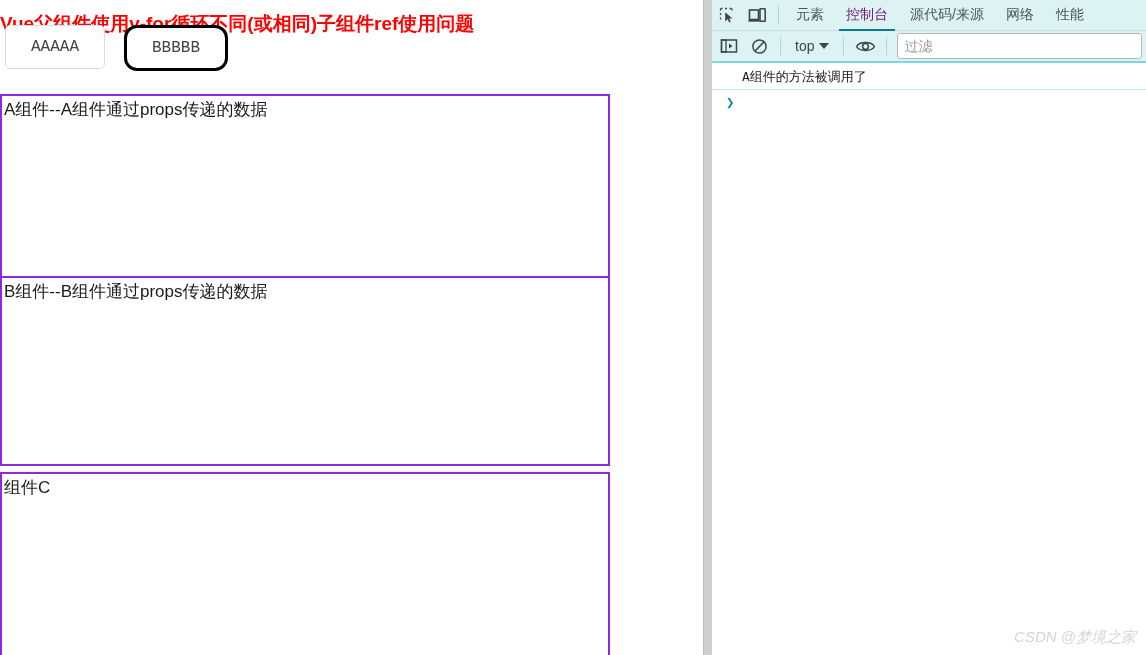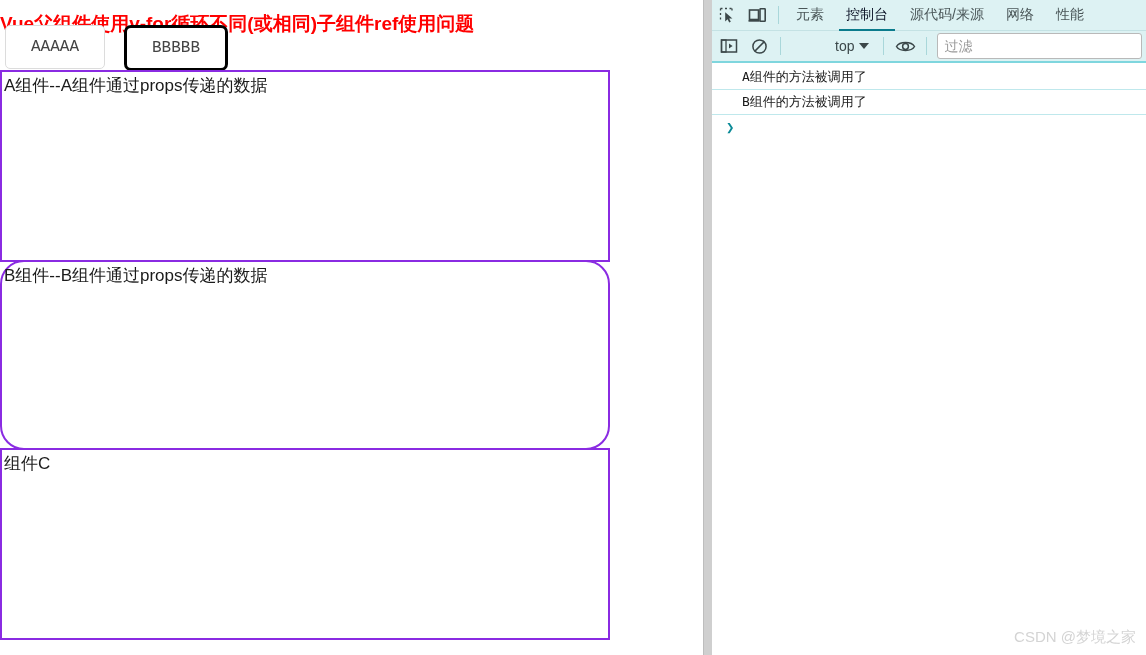--- a/index.html
+++ b/index.html
@@ -36,36 +36,37 @@
     color: #444;
     font-family: Liberation Mono, monospace;
     cursor: pointer;
   }
   .btn-a {
     left: 5px; width: 100px; height: 44px;
     border: 1px solid #dcdcdc; border-radius: 5px;
   }
   .btn-b {
     left: 124px; width: 104px; height: 46px;
-    border: 3px solid #000000; border-radius: 7px;
+    border: 3px solid #000000; border-radius: 13px;
   }
 
   .comp-box {
     position: absolute; left: 0;
     width: 610px;
     border: 2px solid #8a2be2;
     background: #ffffff;
+    margin-top: 24px;
   }
   .comp-text {
     position: absolute; left: 2px; top: 3px;
     font-size: 17px; color: #1a1a1a;
     line-height: 22px; white-space: nowrap;
   }
   #comp-a { top: 70px;  height: 192px; }
-  #comp-b { top: 260px; height: 190px; border-radius: 24px; }
+  #comp-b { top: 252px; height: 190px; }
   #comp-c { top: 448px; height: 192px; }
 
   
   .gutter {
     position: absolute; left: 703px; top: 0;
     width: 9px; height: 655px;
     background: #cfcfcf;
     border-left: 1px solid #bdbdbd;
   }
 
@@ -91,38 +92,38 @@
   .dt-sep {
     width: 1px; height: 18px; background: #a9d7da; margin: 0 6px;
   }
   .dt-tab {
     height: 31px; padding: 0 11px;
     display: flex; align-items: center;
     font-size: 14px; color: #4a5658;
     cursor: pointer; position: relative;
     white-space: nowrap;
   }
-  .dt-tab.active { color: #0f172a; }
+  .dt-tab.active { color: #701a75; }
   .dt-tab.active::after {
     content: ""; position: absolute; left: 4px; right: 4px; bottom: 0;
     height: 2px; background: #0a7b8c;
   }
 
   .dt-toolbar {
     position: relative;
     height: 32px;
     background: #ddf2f3;
     display: flex; align-items: center;
     padding: 0 2px;
     border-bottom: 2px solid #7fd6de;
   }
   .ctx-select {
     display: flex; align-items: center; gap: 5px;
     font-size: 14px; color: #3b4749;
-    padding: 0 8px; height: 22px; cursor: pointer; margin-left: 40px;
+    padding: 0 8px; height: 22px; cursor: pointer;
   }
   .caret {
     width: 0; height: 0;
     border-left: 5px solid transparent;
     border-right: 5px solid transparent;
     border-top: 6px solid #3b4749;
   }
   .filter-wrap {
     flex: 1; height: 22px; margin-left: 4px; margin-right: 2px;
     display: flex; align-items: center;
@@ -163,20 +164,21 @@
   .prompt-arrow {
     color: #0a8a97; font-size: 14px; font-weight: bold;
     font-family: "DejaVu Sans Mono", monospace;
   }
 
   .watermark {
     position: absolute; right: 10px; bottom: 8px;
     font-size: 15px; color: #d4d4d4;
     white-space: nowrap;
     user-select: none;
+    font-style: italic;
   }
 </style>
 </head>
 <body>
 
 <div id="app">
 
   <div class="page">
 
     <div class="page-title">Vue父组件使用v-for循环不同(或相同)子组件ref使用问题</div>
@@ -258,21 +260,20 @@
 
       <div class="dt-sep"></div>
 
       <div class="filter-wrap">
         <input class="filter-input" type="text" placeholder="过滤" style="">
       </div>
     </div>
 
     <div class="console-body">
       <div class="log-row">A组件的方法被调用了</div>
-      <div class="log-row">B组件的方法被调用了</div>
       <div class="prompt-row">
         <span class="prompt-arrow">❯</span>
       </div>
     </div>
 
     <div class="watermark">CSDN @梦境之家</div>
   </div>
 
 </div>
 

